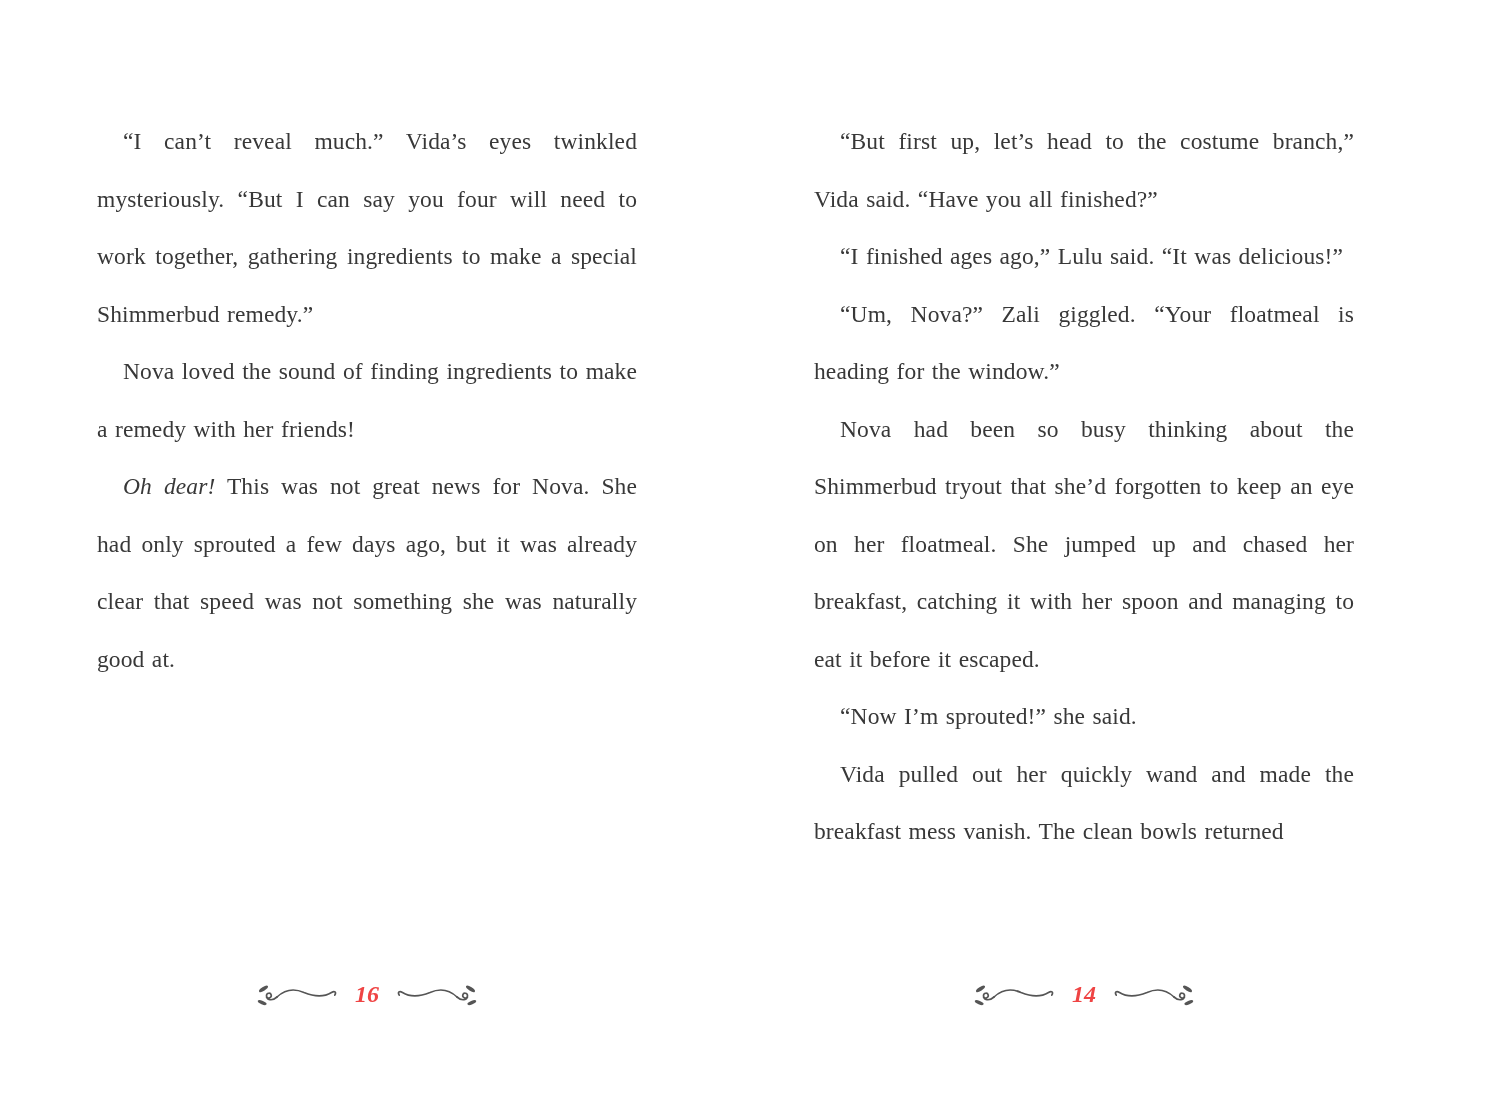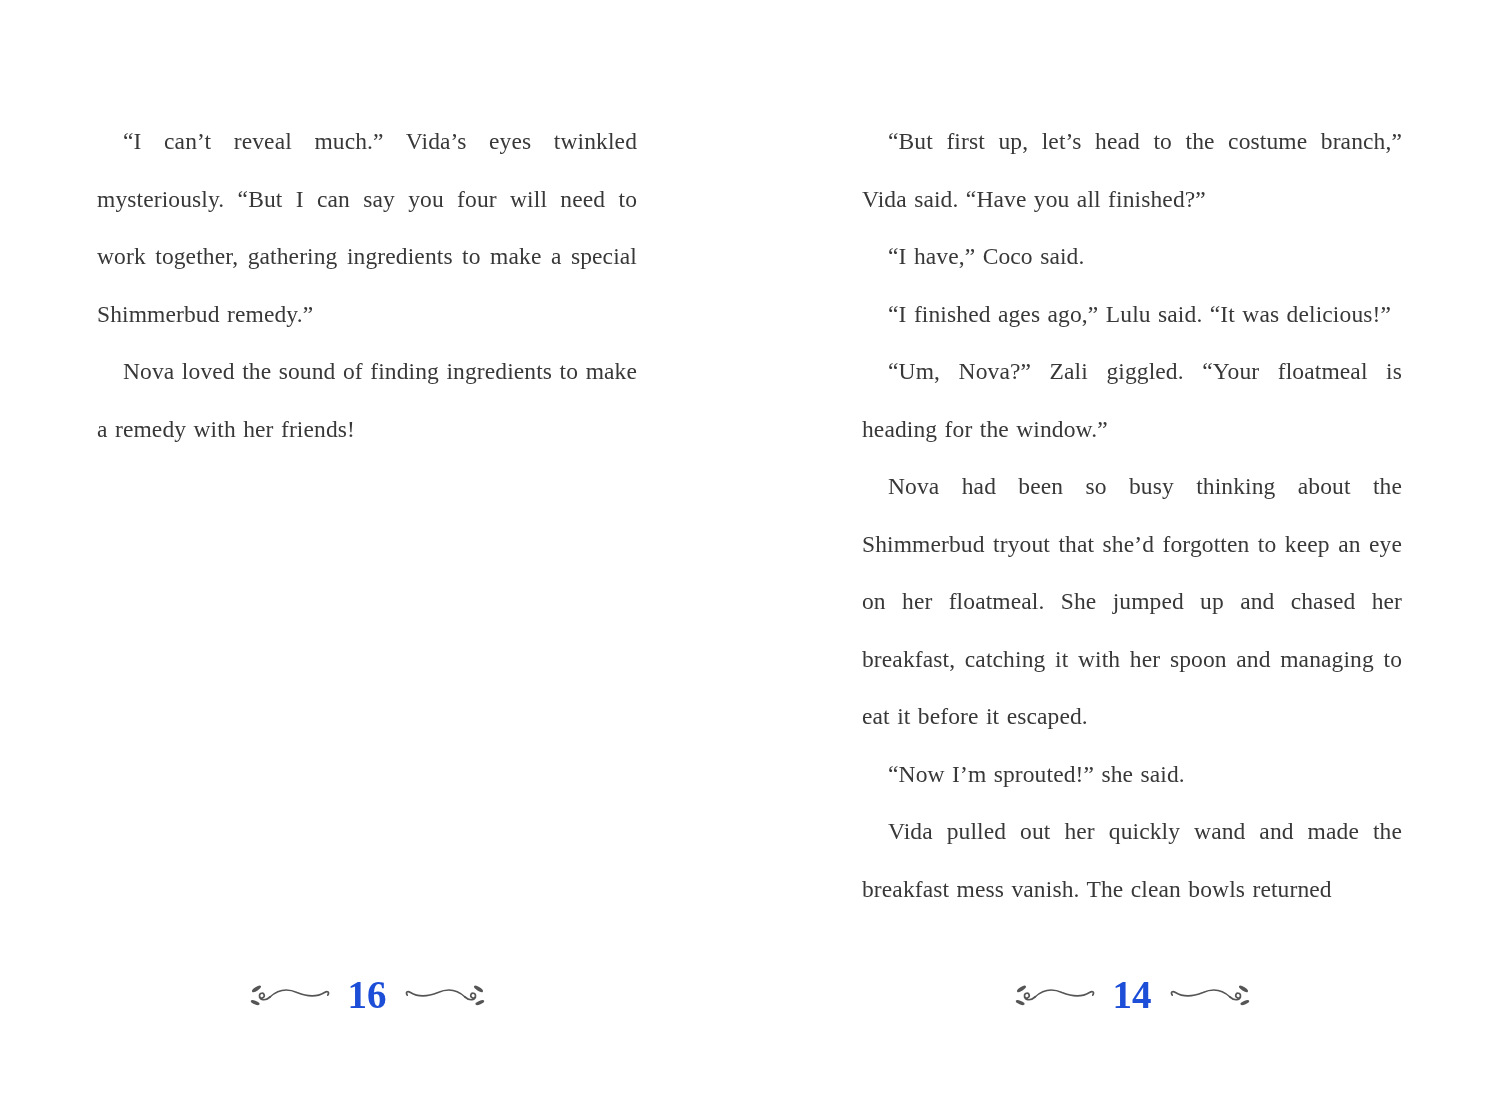--- a/index.html
+++ b/index.html
@@ -20,21 +20,21 @@
     inset: 0;
     background: #ffffff;
   }
   .page {
     position: absolute;
     top: 0;
     width: 540px;
     height: 1094px;
   }
   .page-left  { left: 97px;  }
-  .page-right { left: 862px; }
+  .page-right { left: 814px; }
   .text-block {
     position: absolute;
     top: 113px;
     left: 0;
     width: 540px;
     font-size: 23.5px;
     line-height: 57.5px;
     text-align: justify;
     word-spacing: 0.06em;
     letter-spacing: 0.005em;
@@ -51,38 +51,40 @@
     top: 974px;
     left: 0;
     width: 540px;
     height: 44px;
     display: flex;
     align-items: center;
     justify-content: center;
     gap: 16px;
   }
   .page-number {
-    font-size: 39px;
+    font-size: 24px;
+    font-style: italic;
     font-weight: bold;
-    color: #1d4ed8;
+    color: #ef4444;
     line-height: 1;
     padding-bottom: 4px;
   }
   .flourish { display: block; }
   .flourish.flipped { transform: scaleX(-1); }
 </style>
 </head>
 <body>
 
 <div class="spread">
 
   <section class="page page-left">
     <div class="text-block">
       <p>“I can’t reveal much.” Vida’s eyes twinkled mysteriously. “But I can say you four will need to work together, gathering ingredients to make a special Shimmerbud remedy.”</p>
       <p>Nova loved the sound of finding ingredients to make a remedy with her friends!</p>
+      <p><em>Oh dear!</em><span> This was not great news for Nova. She had only sprouted a few days ago, but it was already clear that speed was not something she was naturally good at.</span></p>
     </div>
     <footer class="page-footer">
       <svg class="flourish" viewBox="0 0 82 28" width="82" height="28">
         <g fill="none" stroke="#555555" stroke-width="1.7" stroke-linecap="round">
           <path d="M20,15 C15,19.5 9.5,18 9.5,13.8 C9.5,10.6 13.6,10.4 14.2,13 C14.8,15.8 11.4,16.8 9.6,15.4"></path>
           <path d="M20,15 C28,7.5 38,6.5 47,10.5 C58,15 68,14.5 74.5,10.5 C77.6,8.6 79.6,10 77.8,13.2"></path>
         </g>
         <g fill="#555555">
           <ellipse cx="6.5" cy="6.8" rx="5.2" ry="1.9" transform="rotate(-33 6.5 6.8)"></ellipse>
           <ellipse cx="5.2" cy="20.6" rx="4.7" ry="1.8" transform="rotate(22 5.2 20.6)"></ellipse>
@@ -98,21 +100,20 @@
           <ellipse cx="6.5" cy="6.8" rx="5.2" ry="1.9" transform="rotate(-33 6.5 6.8)"></ellipse>
           <ellipse cx="5.2" cy="20.6" rx="4.7" ry="1.8" transform="rotate(22 5.2 20.6)"></ellipse>
         </g>
       </svg>
     </footer>
   </section>
 
   <section class="page page-right">
     <div class="text-block">
       <p>“But first up, let’s head to the costume branch,” Vida said. “Have you all finished?”</p>
-      <p>“I have,” Coco said.</p>
       <p>“I finished ages ago,” Lulu said. “It was delicious!”</p>
       <p>“Um, Nova?” Zali giggled. “Your floatmeal is heading for the window.”</p>
       <p>Nova had been so busy thinking about the Shimmerbud tryout that she’d forgotten to keep an eye on her floatmeal. She jumped up and chased her breakfast, catching it with her spoon and managing to eat it before it escaped.</p>
       <p>“Now I’m sprouted!” she said.</p>
       <p>Vida pulled out her quickly wand and made the breakfast mess vanish. The clean bowls returned</p>
     </div>
     <footer class="page-footer">
       <svg class="flourish" viewBox="0 0 82 28" width="82" height="28">
         <g fill="none" stroke="#555555" stroke-width="1.7" stroke-linecap="round">
           <path d="M20,15 C15,19.5 9.5,18 9.5,13.8 C9.5,10.6 13.6,10.4 14.2,13 C14.8,15.8 11.4,16.8 9.6,15.4"></path>

